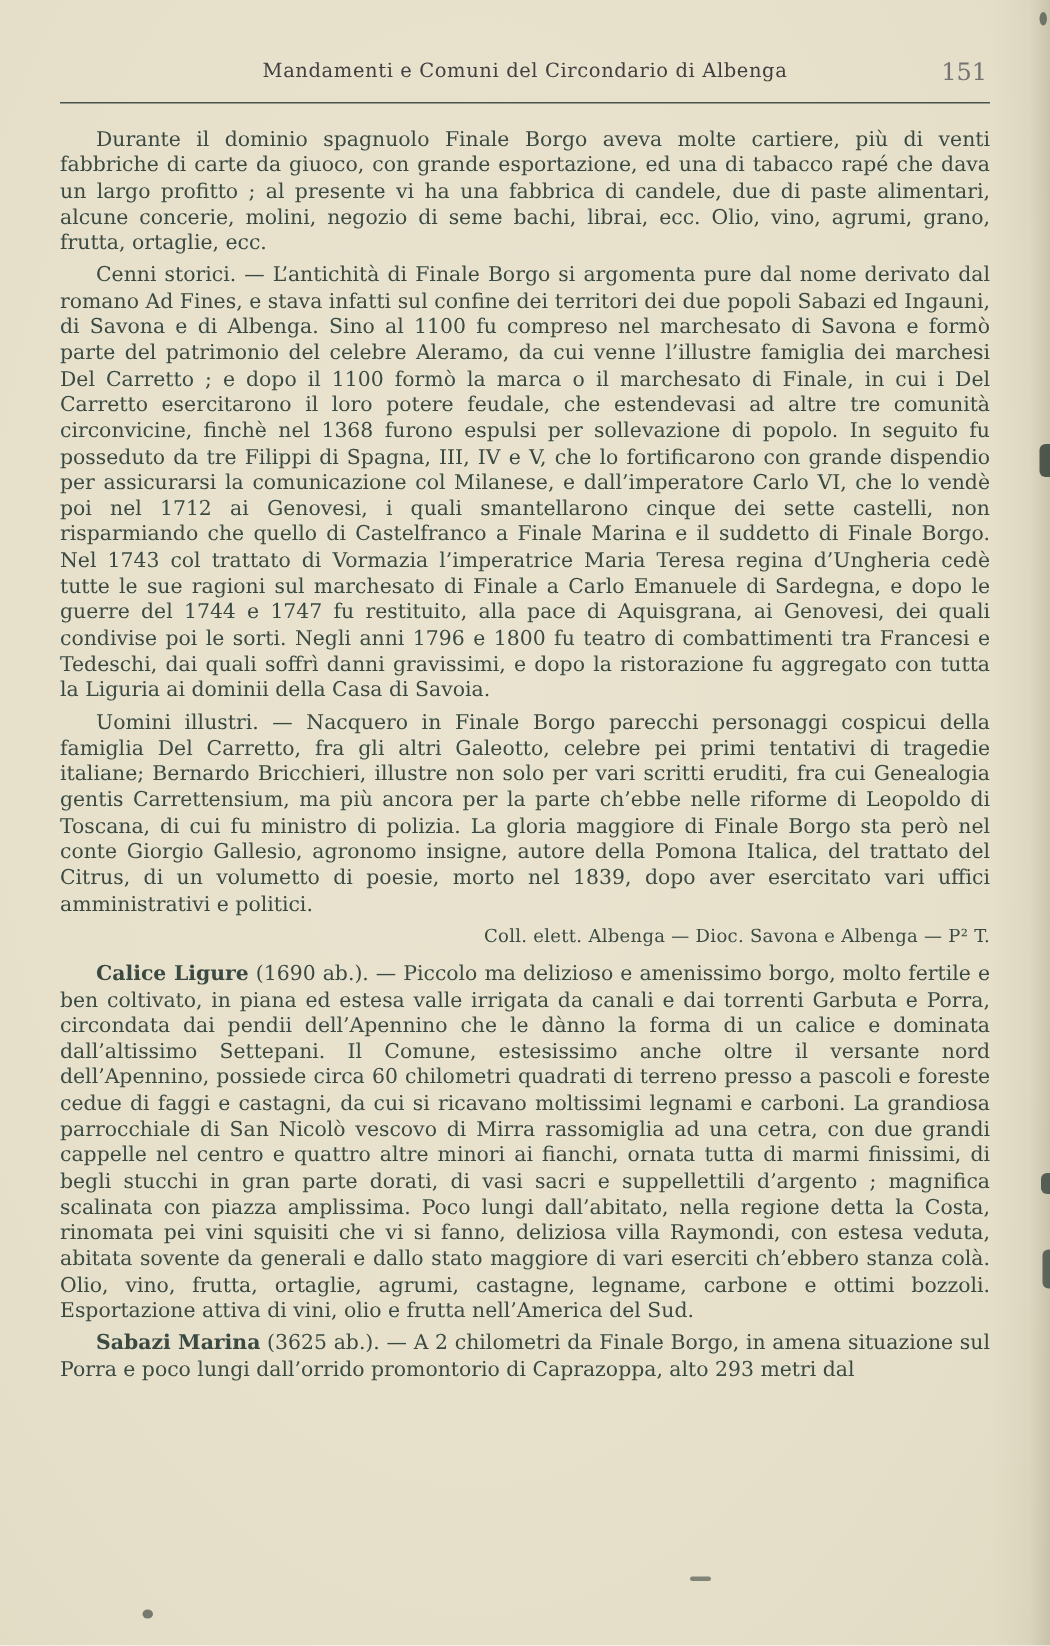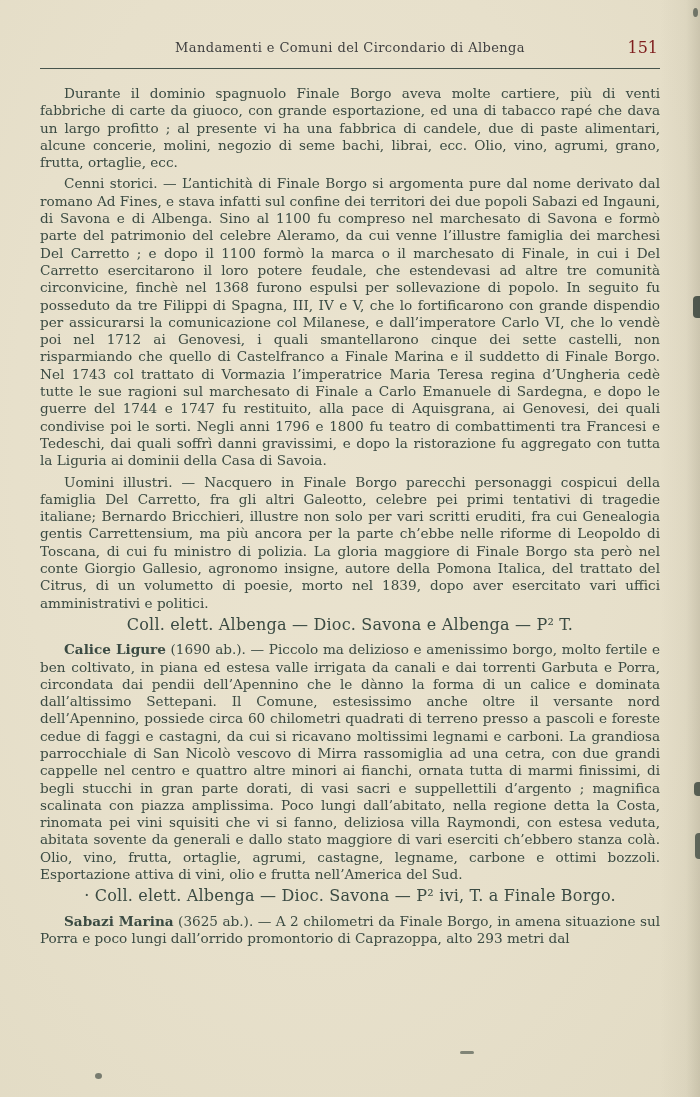--- a/index.html
+++ b/index.html
@@ -27,38 +27,38 @@
   .header .title{
     position:absolute; left:0; right:0;
     text-align:center;
     font-size:13px;
     letter-spacing:0.4px;
     color:#404040;
   }
   .header .pagenum{
     position:absolute; right:2px; top:-2px;
     font-size:16px;
-    color:#7f1d1d;
+    color:#737373;
   }
   .rule{
     height:0;
     border-top:1.6px solid #47544c;
     margin:0 0 16px 0;
   }
   
   .body-text{
     font-size:13.6px;
     line-height:17.3px;
     text-align:justify;
   }
   p.para{ margin:0 0 4px 0; }
   p.para.indent{ text-indent:24px; }
   p.para.coll{
-    text-align:center;
-    font-size:16px;
+    text-align:right;
+    font-size:12px;
     margin:4px 0 8px 0;
     text-indent:0;
     letter-spacing:0.2px;
   }
   .it{ }
   .bd{ font-weight:700; }
   
   .artifact{ position:absolute; background:#2e3a33; border-radius:50%; opacity:.85; }
   .a1{ right:0; top:296px;  width:7px;  height:22px; border-radius:4px 0 0 4px; opacity:.8;}
   .a2{ right:0; top:782px;  width:6px;  height:14px; border-radius:4px 0 0 4px; opacity:.75;}
@@ -78,21 +78,20 @@
   </div>
 
   <div class="rule"></div>
 
   <div class="body-text">
       <p class="para indent"><span>Durante il dominio spagnuolo Finale Borgo aveva molte cartiere, più di venti fabbriche di carte da giuoco, con grande esportazione, ed una di tabacco </span><span class="it">rapé</span><span> che dava un largo profitto ; al presente vi ha una fabbrica di candele, due di paste alimentari, alcune concerie, molini, negozio di seme bachi, librai, ecc. Olio, vino, agrumi, grano, frutta, ortaglie, ecc.</span></p>
       <p class="para indent"><span class="it">Cenni storici.</span><span> — L’antichità di Finale Borgo si argomenta pure dal nome derivato dal romano </span><span class="it">Ad Fines</span><span>, e stava infatti sul confine dei territori dei due popoli </span><span class="it">Sabazi</span><span> ed </span><span class="it">Ingauni</span><span>, di Savona e di Albenga. Sino al 1100 fu compreso nel marchesato di Savona e formò parte del patrimonio del celebre Aleramo, da cui venne l’illustre famiglia dei marchesi Del Carretto ; e dopo il 1100 formò la marca o il marchesato di Finale, in cui i Del Carretto esercitarono il loro potere feudale, che estendevasi ad altre tre comunità circonvicine, finchè nel 1368 furono espulsi per sollevazione di popolo. In seguito fu posseduto da tre Filippi di Spagna, III, IV e V, che lo fortificarono con grande dispendio per assicurarsi la comunicazione col Milanese, e dall’imperatore Carlo VI, che lo vendè poi nel 1712 ai Genovesi, i quali smantellarono cinque dei sette castelli, non risparmiando che quello di Castelfranco a Finale Marina e il suddetto di Finale Borgo. Nel 1743 col trattato di Vormazia l’imperatrice Maria Teresa regina d’Ungheria cedè tutte le sue ragioni sul marchesato di Finale a Carlo Emanuele di Sardegna, e dopo le guerre del 1744 e 1747 fu restituito, alla pace di Aquisgrana, ai Genovesi, dei quali condivise poi le sorti. Negli anni 1796 e 1800 fu teatro di combattimenti tra Francesi e Tedeschi, dai quali soffrì danni gravissimi, e dopo la ristorazione fu aggregato con tutta la Liguria ai dominii della Casa di Savoia.</span></p>
       <p class="para indent"><span class="it">Uomini illustri.</span><span> — Nacquero in Finale Borgo parecchi personaggi cospicui della famiglia Del Carretto, fra gli altri Galeotto, celebre pei primi tentativi di tragedie italiane; Bernardo Bricchieri, illustre non solo per vari scritti eruditi, fra cui </span><span class="it">Genealogia gentis Carrettensium</span><span>, ma più ancora per la parte ch’ebbe nelle riforme di Leopoldo di Toscana, di cui fu ministro di polizia. La gloria maggiore di Finale Borgo sta però nel conte Giorgio Gallesio, agronomo insigne, autore della </span><span class="it">Pomona Italica</span><span>, del trattato del </span><span class="it">Citrus</span><span>, di un volumetto di poesie, morto nel 1839, dopo aver esercitato vari uffici amministrativi e politici.</span></p>
       <p class="para coll"><span>Coll. elett. Albenga — Dioc. Savona e Albenga — P² T.</span></p>
       <p class="para indent"><span class="bd">Calice Ligure</span><span> (1690 ab.). — Piccolo ma delizioso e amenissimo borgo, molto fertile e ben coltivato, in piana ed estesa valle irrigata da canali e dai torrenti Garbuta e Porra, circondata dai pendii dell’Apennino che le dànno la forma di un calice e dominata dall’altissimo Settepani. Il Comune, estesissimo anche oltre il versante nord dell’Apennino, possiede circa 60 chilometri quadrati di terreno presso a pascoli e foreste cedue di faggi e castagni, da cui si ricavano moltissimi legnami e carboni. La grandiosa parrocchiale di San Nicolò vescovo di Mirra rassomiglia ad una cetra, con due grandi cappelle nel centro e quattro altre minori ai fianchi, ornata tutta di marmi finissimi, di begli stucchi in gran parte dorati, di vasi sacri e suppellettili d’argento ; magnifica scalinata con piazza amplissima. Poco lungi dall’abitato, nella regione detta la Costa, rinomata pei vini squisiti che vi si fanno, deliziosa villa Raymondi, con estesa veduta, abitata sovente da generali e dallo stato maggiore di vari eserciti ch’ebbero stanza colà. Olio, vino, frutta, ortaglie, agrumi, castagne, legname, carbone e ottimi bozzoli. Esportazione attiva di vini, olio e frutta nell’America del Sud.</span></p>
-      <p class="para coll"><span>· Coll. elett. Albenga — Dioc. Savona — P² ivi, T. a Finale Borgo.</span></p>
       <p class="para indent"><span class="bd">Sabazi Marina</span><span> (3625 ab.). — A 2 chilometri da Finale Borgo, in amena situazione sul Porra e poco lungi dall’orrido promontorio di Caprazoppa, alto 293 metri dal</span></p>
     </div>
 
 </div>
 
 <div class="artifact a1"></div>
 <div class="artifact a2"></div>
 <div class="artifact a3"></div>
 <div class="artifact a4"></div>
 <div class="artifact a5"></div>

